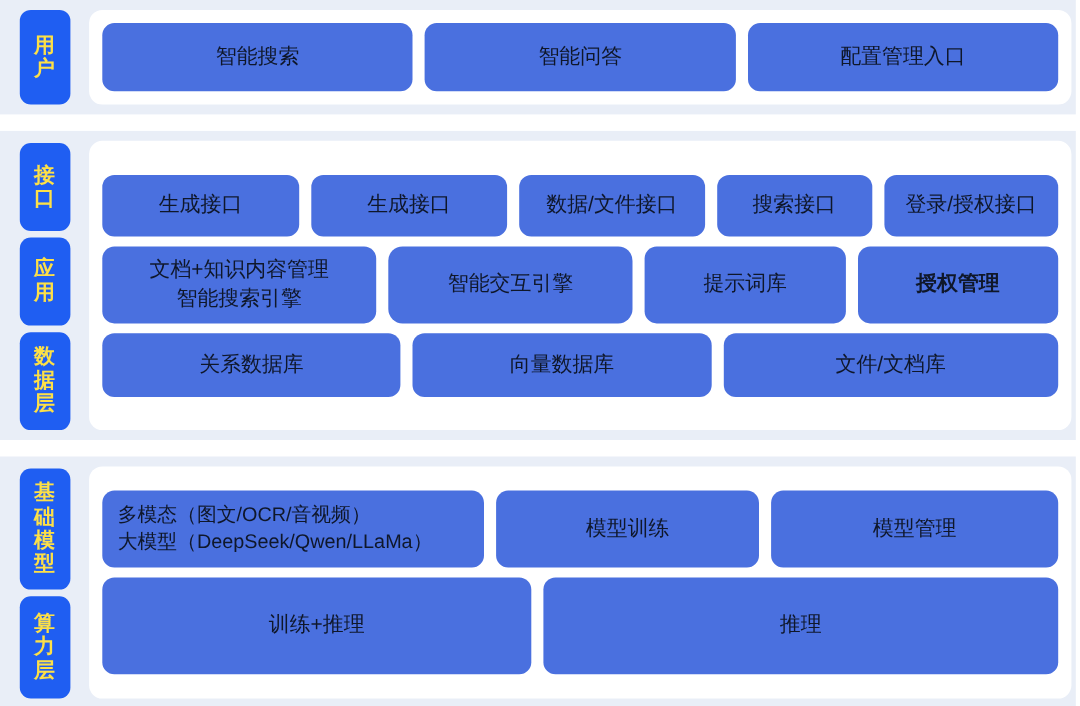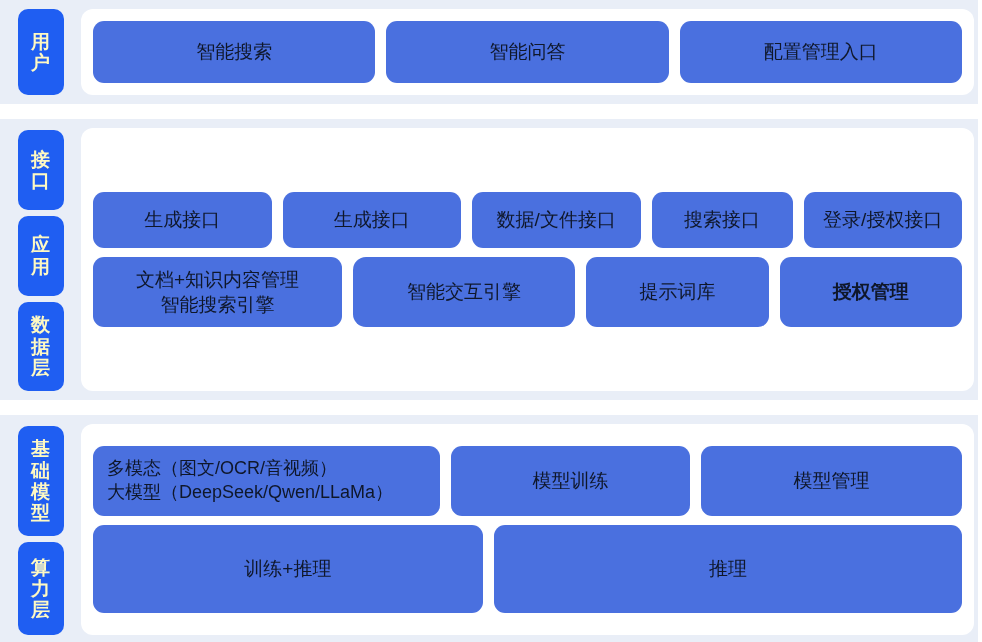--- a/index.html
+++ b/index.html
@@ -47,21 +47,21 @@
     flex: none;
     width: 46px;
     display: flex;
     flex-direction: column;
     justify-content: space-between;
     margin-right: 17px;
   }
   .tab {
     background: #1f5ef2;
     border-radius: 10px;
-    color: #fef9c3;
+    color: #fde047;
     font-size: 19px;
     font-weight: bold;
     letter-spacing: 1px;
     line-height: 1.12;
     display: flex;
     align-items: center;
     justify-content: center;
     text-align: center;
     box-sizing: border-box;
     width: 46px;
@@ -200,20 +200,25 @@
       </div>
 
       <div class="row row-app">
         <div class="box b0">文档+知识内容管理
 智能搜索引擎</div>
         <div class="box b1">智能交互引擎</div>
         <div class="box b2">提示词库</div>
         <div class="box b3">授权管理</div>
       </div>
 
+      <div class="row row-data">
+        <div class="box b0">关系数据库</div>
+        <div class="box b1">向量数据库</div>
+        <div class="box b2">文件/文档库</div>
+      </div>
 
     </div>
   </div>
 
   <div class="gap"></div>
 
   <div class="section sec-base">
     <div class="rail">
       <div class="tab tab-model">
         <span class="tab-txt">基础模型</span>

